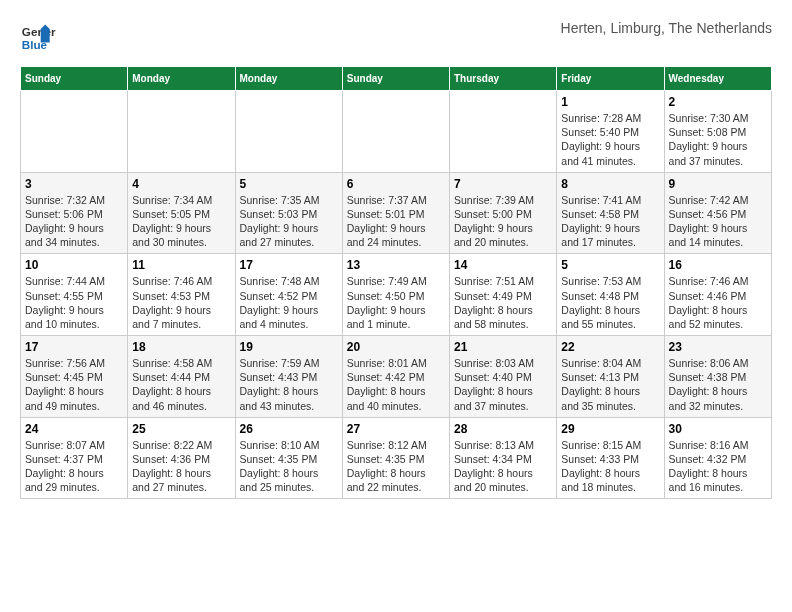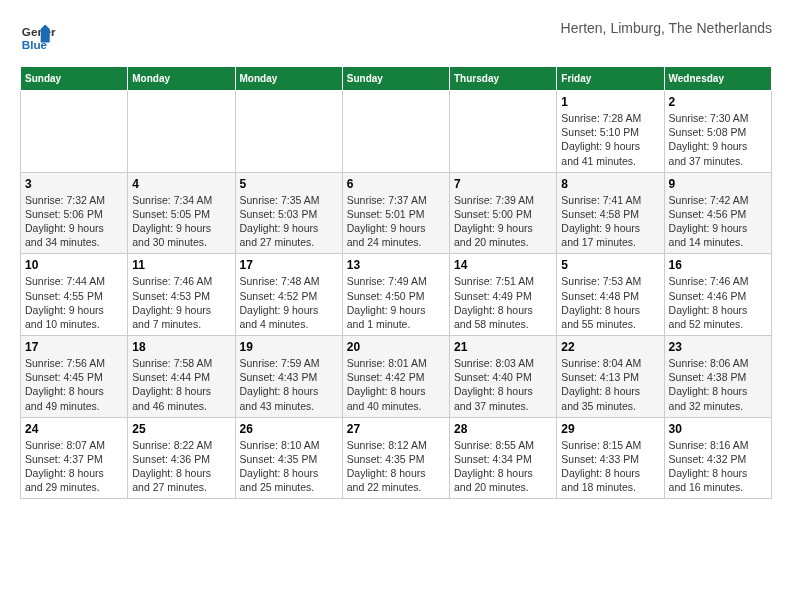--- a/index.html
+++ b/index.html
@@ -105,21 +105,21 @@
   <tbody id="calendar-body">
   <tr>
         <td class="empty"></td>
         <td class="empty"></td>
         <td class="empty"></td>
         <td class="empty"></td>
         <td class="empty"></td>
         <td>
           <span class="day-num">1</span>
           <div class="day-info">Sunrise: 7:28 AM
-Sunset: 5:10 PM
+Sunset: 5:40 PM
 Daylight: 9 hours and 41 minutes.</div>
         </td>
         <td>
           <span class="day-num">2</span>
           <div class="day-info">Sunrise: 7:30 AM
 Sunset: 5:08 PM
 Daylight: 9 hours and 37 minutes.</div>
         </td>
       </tr>
       <tr>
@@ -212,21 +212,21 @@
       </tr>
       <tr>
         <td>
           <span class="day-num">17</span>
           <div class="day-info">Sunrise: 7:56 AM
 Sunset: 4:45 PM
 Daylight: 8 hours and 49 minutes.</div>
         </td>
         <td>
           <span class="day-num">18</span>
-          <div class="day-info">Sunrise: 7:58 AM
+          <div class="day-info">Sunrise: 4:58 AM
 Sunset: 4:44 PM
 Daylight: 8 hours and 46 minutes.</div>
         </td>
         <td>
           <span class="day-num">19</span>
           <div class="day-info">Sunrise: 7:59 AM
 Sunset: 4:43 PM
 Daylight: 8 hours and 43 minutes.</div>
         </td>
         <td>
@@ -274,21 +274,21 @@
 Daylight: 8 hours and 25 minutes.</div>
         </td>
         <td>
           <span class="day-num">27</span>
           <div class="day-info">Sunrise: 8:12 AM
 Sunset: 4:35 PM
 Daylight: 8 hours and 22 minutes.</div>
         </td>
         <td>
           <span class="day-num">28</span>
-          <div class="day-info">Sunrise: 8:55 AM
+          <div class="day-info">Sunrise: 8:13 AM
 Sunset: 4:34 PM
 Daylight: 8 hours and 20 minutes.</div>
         </td>
         <td>
           <span class="day-num">29</span>
           <div class="day-info">Sunrise: 8:15 AM
 Sunset: 4:33 PM
 Daylight: 8 hours and 18 minutes.</div>
         </td>
         <td>

